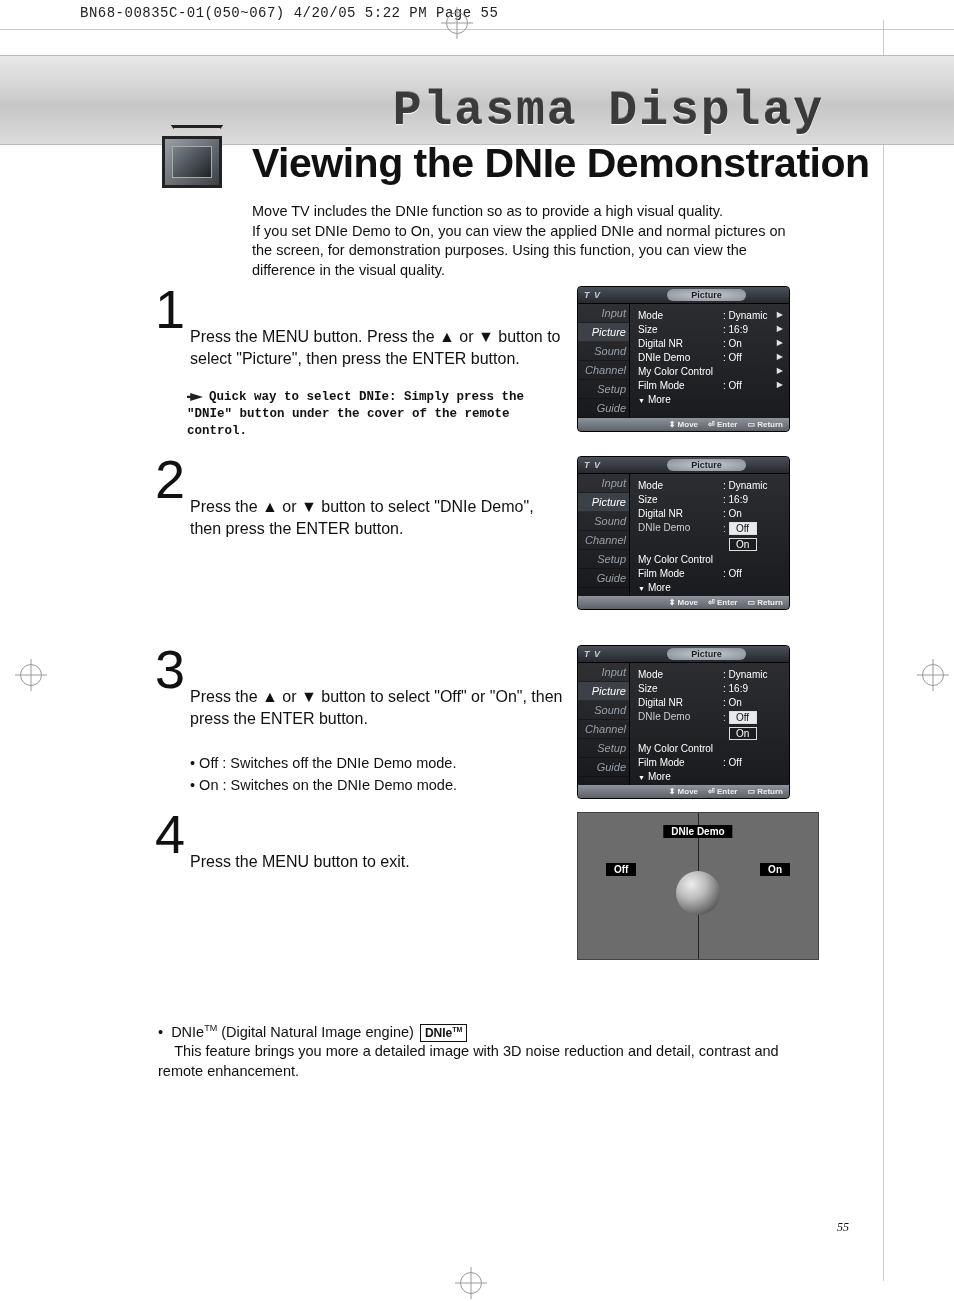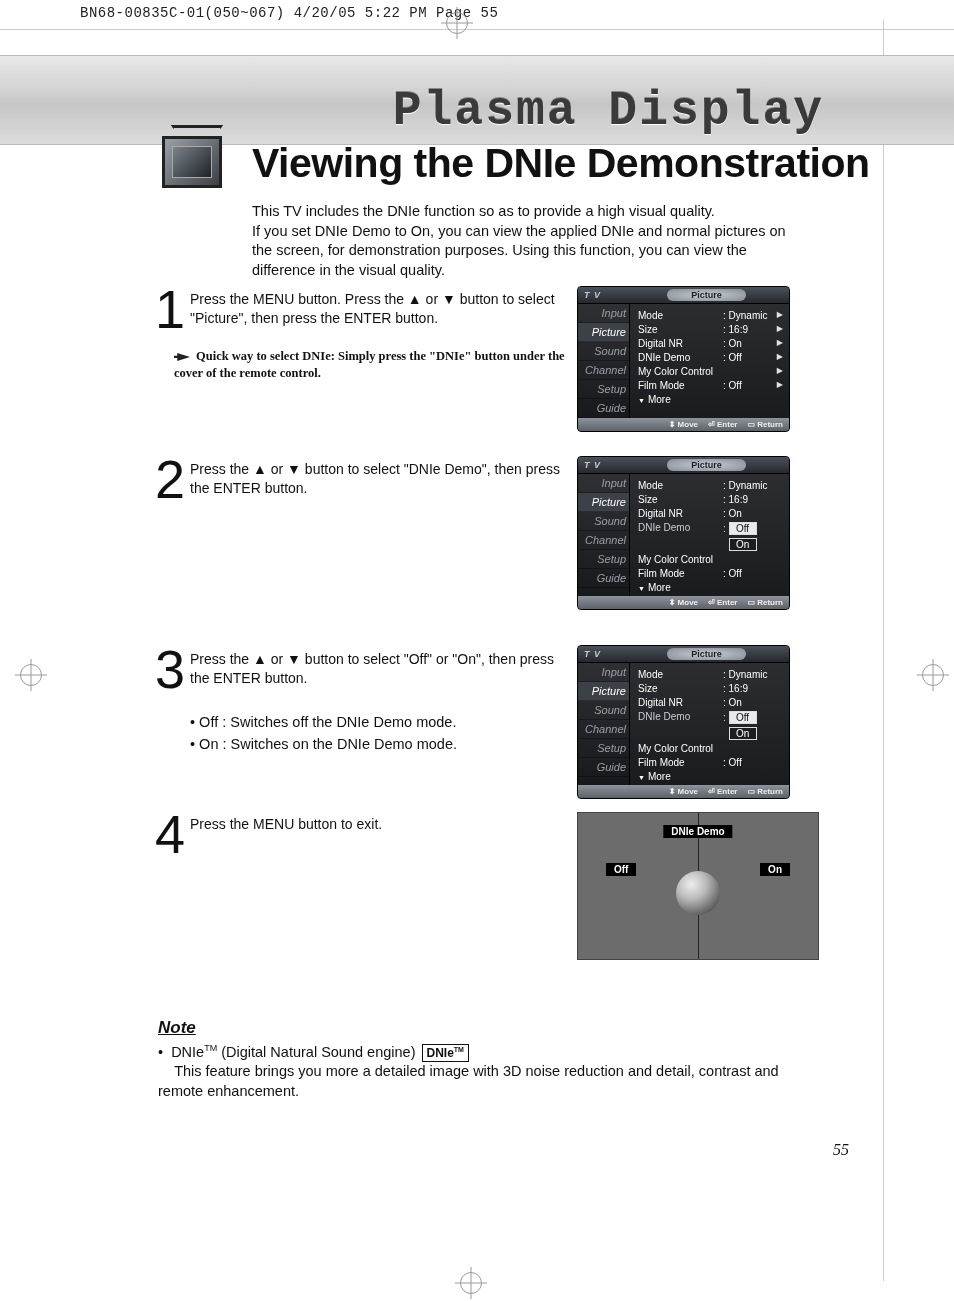--- a/index.html
+++ b/index.html
@@ -84,38 +84,39 @@
   .step .num {
     position: absolute;
     left: 0; top: -8px;
     font-family: "Arial Narrow", Arial, sans-serif;
     font-size: 54px;
     font-weight: 300;
     line-height: 1;
   }
   .step .txt {
     margin-left: 35px;
-    font-size: 14px;
+    font-size: 16px;
     line-height: 1.35;
+    margin-top: 36px;
   }
   .arrow-tip {
     display: inline-block;
     width: 16px; height: 8px;
     margin-right: 6px;
     background: #222;
     clip-path: polygon(0 50%, 80% 0, 80% 35%, 100% 35%, 100% 65%, 80% 65%, 80% 100%);
     transform: scaleX(-1);
     vertical-align: middle;
   }
   .tip {
-    margin-left: 19px;
+    margin-left: 32px;
     margin-top: 20px;
     font-size: 12.5px;
     font-weight: bold;
-    font-family: Liberation Serif, serif;
+    font-family: Liberation Mono, monospace;
     line-height: 1.35;
   }
   .bul { margin-left: 35px; margin-top: 24px; font-size: 14.5px; line-height:1.5; }
 
   .osd {
     position: absolute;
     width: 213px;
     background: linear-gradient(#2e3034,#17191c);
     border: 1px solid #000;
     border-radius: 4px;
@@ -206,22 +207,22 @@
   }
   .note-body { font-size:14.5px; line-height:1.35; margin-top:4px; }
   .note-body .tm { font-size:9px; vertical-align:super;text-align:center; }
   .dnie-box {
     display:inline-block; border:1.3px solid #111; padding:0 4px;
     font-family:"Arial Narrow",Arial; font-weight:bold; font-size:12px;
     vertical-align:middle; margin-left:2px;
   }
   .dnie-box .tm { font-size:7px; vertical-align:super; }
   .page-num {
-    position:absolute; right:105px; top:1141px;
-    font-size:16px; font-style:italic; font-family:Georgia,serif;
+    position:absolute; right:105px; top:1220px;
+    font-size:12px; font-style:italic; font-family:Georgia,serif;
   }
   .reg-v { position:absolute; right:70px; top:20px; bottom:20px; width:1px; background:#ccc; }
   .crosshair {
     position:absolute; width:22px; height:22px; border:1px solid #999; border-radius:50%;
   }
   .crosshair::before, .crosshair::after {
     content:""; position:absolute; background:#999;
   }
   .crosshair::before { left:50%; top:-6px; bottom:-6px; width:1px; transform:translateX(-50%);}
   .crosshair::after  { top:50%; left:-6px; right:-6px; height:1px; transform:translateY(-50%);}
@@ -239,21 +240,21 @@
 
 <div class="header-band">
   <div class="header-title">Plasma Display</div>
 </div>
 
 <div class="tv-icon">
     <div class="screen"></div>
   </div>
 <div class="page-title">Viewing the DNIe Demonstration</div>
 <div class="intro" id="intro">
-    <div>This TV includes the DNIe function so as to provide a high visual quality.</div>
+    <div>Move TV includes the DNIe function so as to provide a high visual quality.</div>
     <div>If you set DNIe Demo to On, you can view the applied DNIe and normal pictures on the screen, for demonstration purposes. Using this function, you can view the difference in the visual quality.</div>
   </div>
 
 <div class="step" style="top:290px;">
   <div class="num">1</div>
   <div class="txt">Press the MENU button. Press the ▲ or ▼ button to select "Picture", then press the ENTER button.</div>
   <div class="tip">
     <span class="arrow-tip"></span><span>Quick way to select DNIe: Simply press the "DNIe" button under the cover of the remote control.</span>
   </div>
 </div>
@@ -455,20 +456,19 @@
 
 <div class="demo-box" style="top:812px; left:577px;">
   <div class="demo-split"></div>
   <div class="ball"></div>
   <div class="demo-label" style="left:50%; top:12px; transform:translateX(-50%);">DNIe Demo</div>
   <div class="demo-label" style="left:28px; top:50px;">Off</div>
   <div class="demo-label" style="right:28px; top:50px;">On</div>
 </div>
 
 <div class="note-sec">
-  <div class="note-head">Note</div>
   <div class="note-body">
-    •&nbsp;&nbsp;<span>DNIe</span><span class="tm">TM</span><span> (Digital Natural Sound engine) </span><span class="dnie-box"><span>DNIe</span><span class="tm">TM</span></span><br>
+    •&nbsp;&nbsp;<span>DNIe</span><span class="tm">TM</span><span> (Digital Natural Image engine) </span><span class="dnie-box"><span>DNIe</span><span class="tm">TM</span></span><br>
     &nbsp;&nbsp;&nbsp;&nbsp;<span>This feature brings you more a detailed image with 3D noise reduction and detail, contrast and remote enhancement.</span>
   </div>
 </div>
 
 <div class="page-num">55</div>
 
 </body></html>

